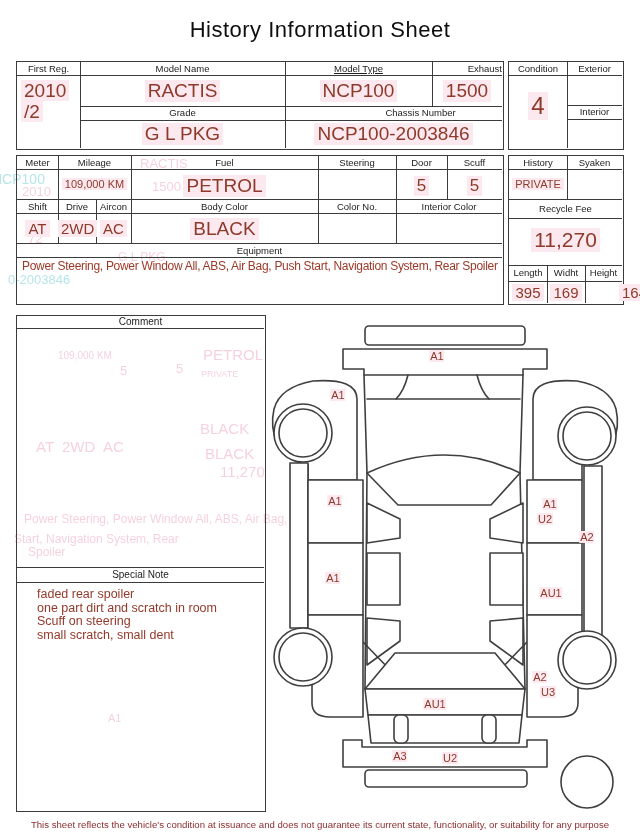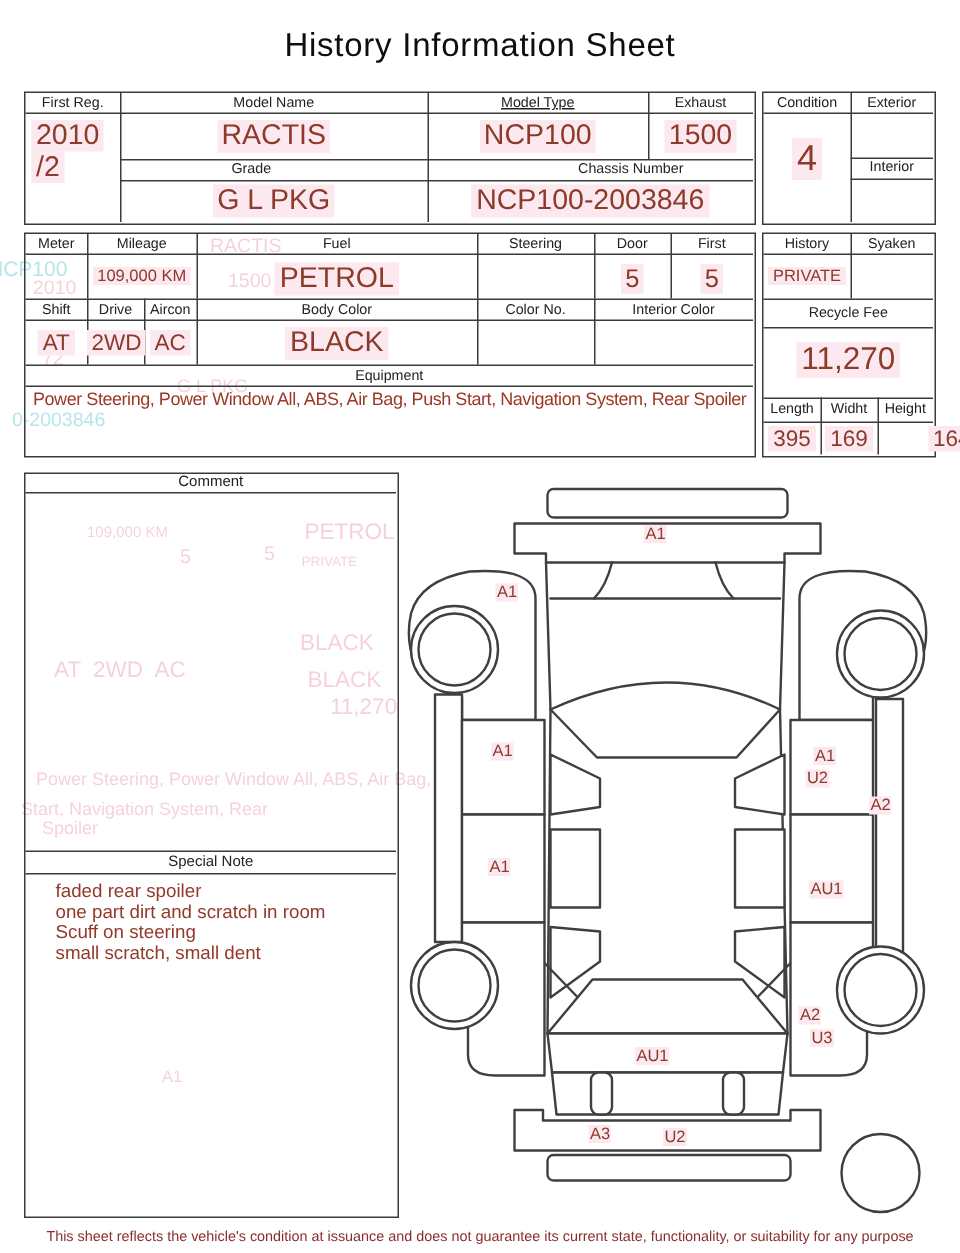--- a/index.html
+++ b/index.html
@@ -95,24 +95,24 @@
     <span class="hlgt">2010</span><br>
     <span class="hlgt">/2</span>
   </div>
 
   <div class="lab" style="left:63px;top:0;width:205px;">Model Name</div>
   <div class="val big" style="left:63px;top:18px;width:205px;"><span class="hlgt">RACTIS</span></div>
 
   <div class="lab" style="left:268px;top:0;width:147px;text-decoration:underline;">Model Type</div>
   <div class="val big" style="left:268px;top:18px;width:147px;"><span class="hlgt">NCP100</span></div>
 
-  <div class="lab" style="left:415px;top:0;width:70px;">Exhaust</div>
+  <div class="lab" style="left:415px;top:0;width:70px;text-align:right;">Exhaust</div>
   <div class="val big" style="left:415px;top:18px;width:70px;"><span class="hlgt">1500</span></div>
 
-  <div class="lab" style="left:48px;top:44px;width:205px;">Grade</div>
+  <div class="lab" style="left:63px;top:44px;width:205px;">Grade</div>
   <div class="val big" style="left:63px;top:61px;width:205px;"><span class="hlgt">G L PKG</span></div>
 
   <div class="lab" style="left:268px;top:44px;width:183px;margin-left:44px;">Chassis Number</div>
   <div class="val big" style="left:268px;top:61px;width:217px;"><span class="hlgt">NCP100-2003846</span></div>
 </div>
 
 <div class="box" style="left:508px;top:61px;width:116px;height:89px;">
   <div class="vl" style="left:58px;top:0;height:86px;"></div>
   <div class="hl" style="left:0;top:13px;width:113px;"></div>
   <div class="hl" style="left:58px;top:43px;width:55px;"></div>
@@ -139,21 +139,21 @@
   <div class="vl" style="left:79px;top:43px;height:44px;"></div>
   <div class="vl" style="left:114px;top:43px;height:44px;"></div>
   <div class="vl" style="left:301px;top:43px;height:44px;"></div>
   <div class="vl" style="left:379px;top:43px;height:44px;"></div>
 
   <div class="lab" style="left:0;top:0;width:41px;">Meter</div>
   <div class="lab" style="left:41px;top:0;width:73px;">Mileage</div>
   <div class="lab" style="left:114px;top:0;width:187px;">Fuel</div>
   <div class="lab" style="left:301px;top:0;width:78px;">Steering</div>
   <div class="lab" style="left:379px;top:0;width:51px;">Door</div>
-  <div class="lab" style="left:430px;top:0;width:55px;">First</div>
+  <div class="lab" style="left:430px;top:0;width:55px;">Scuff</div>
 
   <div class="val sm" style="left:41px;top:22px;width:73px;"><span class="hlgt">109,000 KM</span></div>
   <div class="val big" style="left:114px;top:19px;width:187px;"><span class="hlgt">PETROL</span></div>
   <div class="val" style="left:379px;top:20px;width:51px;font-size:17px;"><span class="hlgt">5</span></div>
   <div class="val" style="left:430px;top:20px;width:55px;font-size:17px;"><span class="hlgt">5</span></div>
 
   <div class="lab" style="left:0;top:44px;width:41px;">Shift</div>
   <div class="lab" style="left:41px;top:44px;width:38px;">Drive</div>
   <div class="lab" style="left:79px;top:44px;width:35px;">Aircon</div>
   <div class="lab" style="left:114px;top:44px;width:187px;">Body Color</div>

